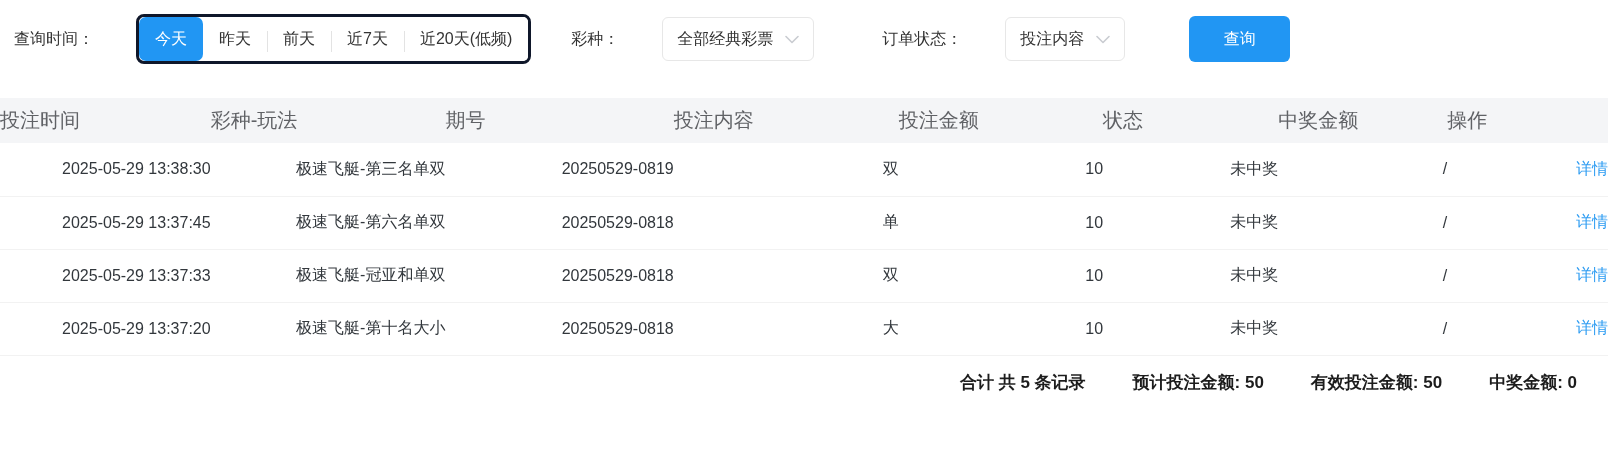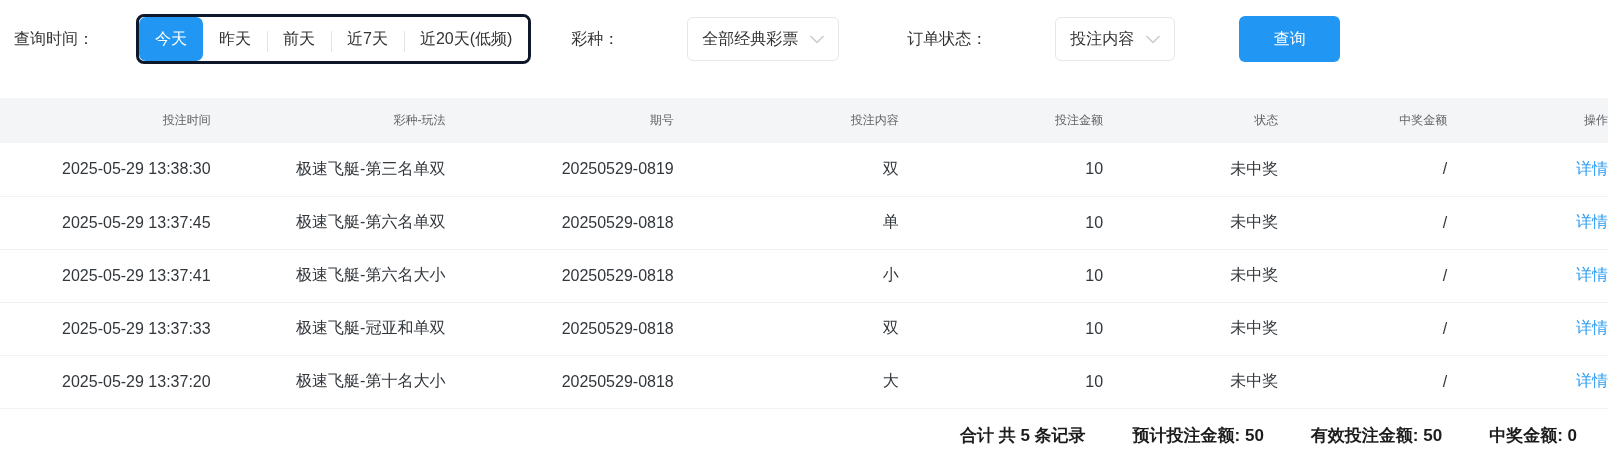--- a/index.html
+++ b/index.html
@@ -71,21 +71,21 @@
     border: 1px solid #e7e7e7;
     border-radius: 6px;
     background: #fff;
     font-size: 16px;
     color: #333;
     cursor: pointer;
     white-space: nowrap;
   }
   .chevron { display: flex; align-items: center; color: #c9ccd1; }
   .ml-32 { }
-  .ml-10 { margin-left: 26px; }
+  .ml-10 { margin-left: 1px; }
   .ml-28 { margin-left: 28px; }
 
   .query-btn {
     margin-left: 24px;
     width: 101px;
     height: 46px;
     background: #2196F3;
     color: #fff;
     font-size: 16px;
     border: none;
@@ -96,23 +96,23 @@
 
   
   table {
     width: 1608px;
     border-collapse: collapse;
     table-layout: fixed;
   }
   thead tr { background: #F4F5F7; height: 45px; }
   thead th {
     font-weight: 400;
-    font-size: 12px;
+    font-size: 20px;
     color: #606266;
-    text-align: right;
+    text-align: left;
   }
   tbody tr { height: 53px; border-bottom: 1px solid #f2f2f2; }
   tbody td {
     font-size: 16px;
     color: #32373c;
     text-align: right;
     white-space: nowrap;
   }
   .detail-link {
     color: #2D9CF2;
@@ -210,30 +210,20 @@
       <td>2025-05-29 13:37:45</td>
       <td>极速飞艇-第六名单双</td>
       <td>20250529-0818</td>
       <td>单</td>
       <td>10</td>
       <td>未中奖</td>
       <td>/</td>
       <td><a class="detail-link">详情</a></td>
     </tr>
     <tr>
-      <td>2025-05-29 13:37:41</td>
-      <td>极速飞艇-第六名大小</td>
-      <td>20250529-0818</td>
-      <td>小</td>
-      <td>10</td>
-      <td>未中奖</td>
-      <td>/</td>
-      <td><a class="detail-link">详情</a></td>
-    </tr>
-    <tr>
       <td>2025-05-29 13:37:33</td>
       <td>极速飞艇-冠亚和单双</td>
       <td>20250529-0818</td>
       <td>双</td>
       <td>10</td>
       <td>未中奖</td>
       <td>/</td>
       <td><a class="detail-link">详情</a></td>
     </tr>
     <tr>

